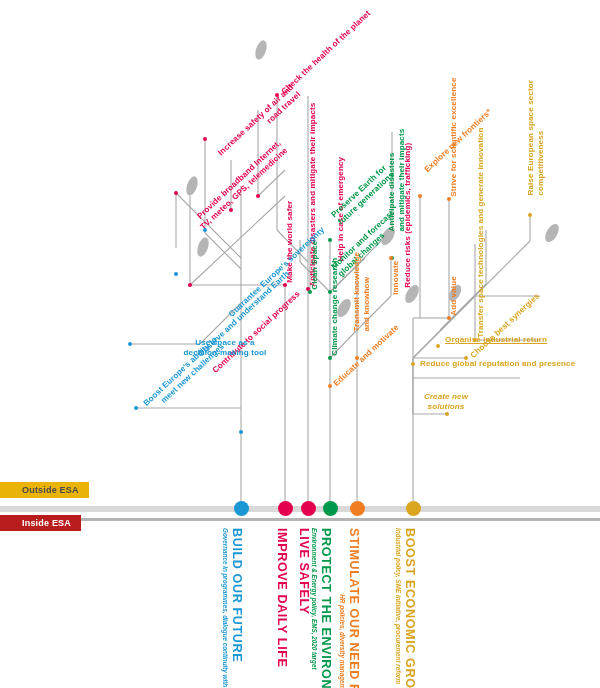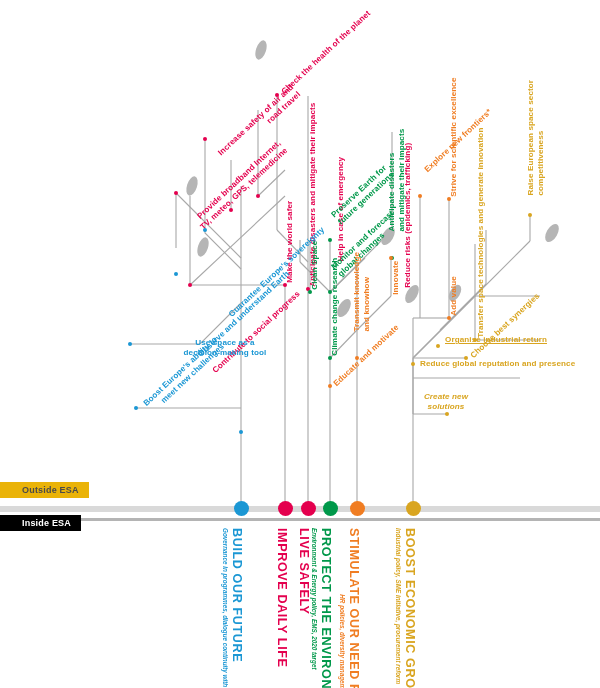--- a/index.html
+++ b/index.html
@@ -51,21 +51,21 @@
 
   .tag {
     position: absolute;
     font-size: 9px;
     font-weight: bold;
     color: #4a4a4a;
     padding: 3px 10px 3px 22px;
     letter-spacing: .2px;
   }
   .tag-out { background: #eab308; }
-  .tag-in  { background: #000000; color: #ffffff; }
+  .tag-in  { background: #b91c1c; color: #ffffff; }
 
   
   .stem {
     position: absolute;
     transform-origin: 0 0;
     transform: rotate(90deg);
     white-space: nowrap;
   }
   .stem .t {
     font-size: 12.6px;

